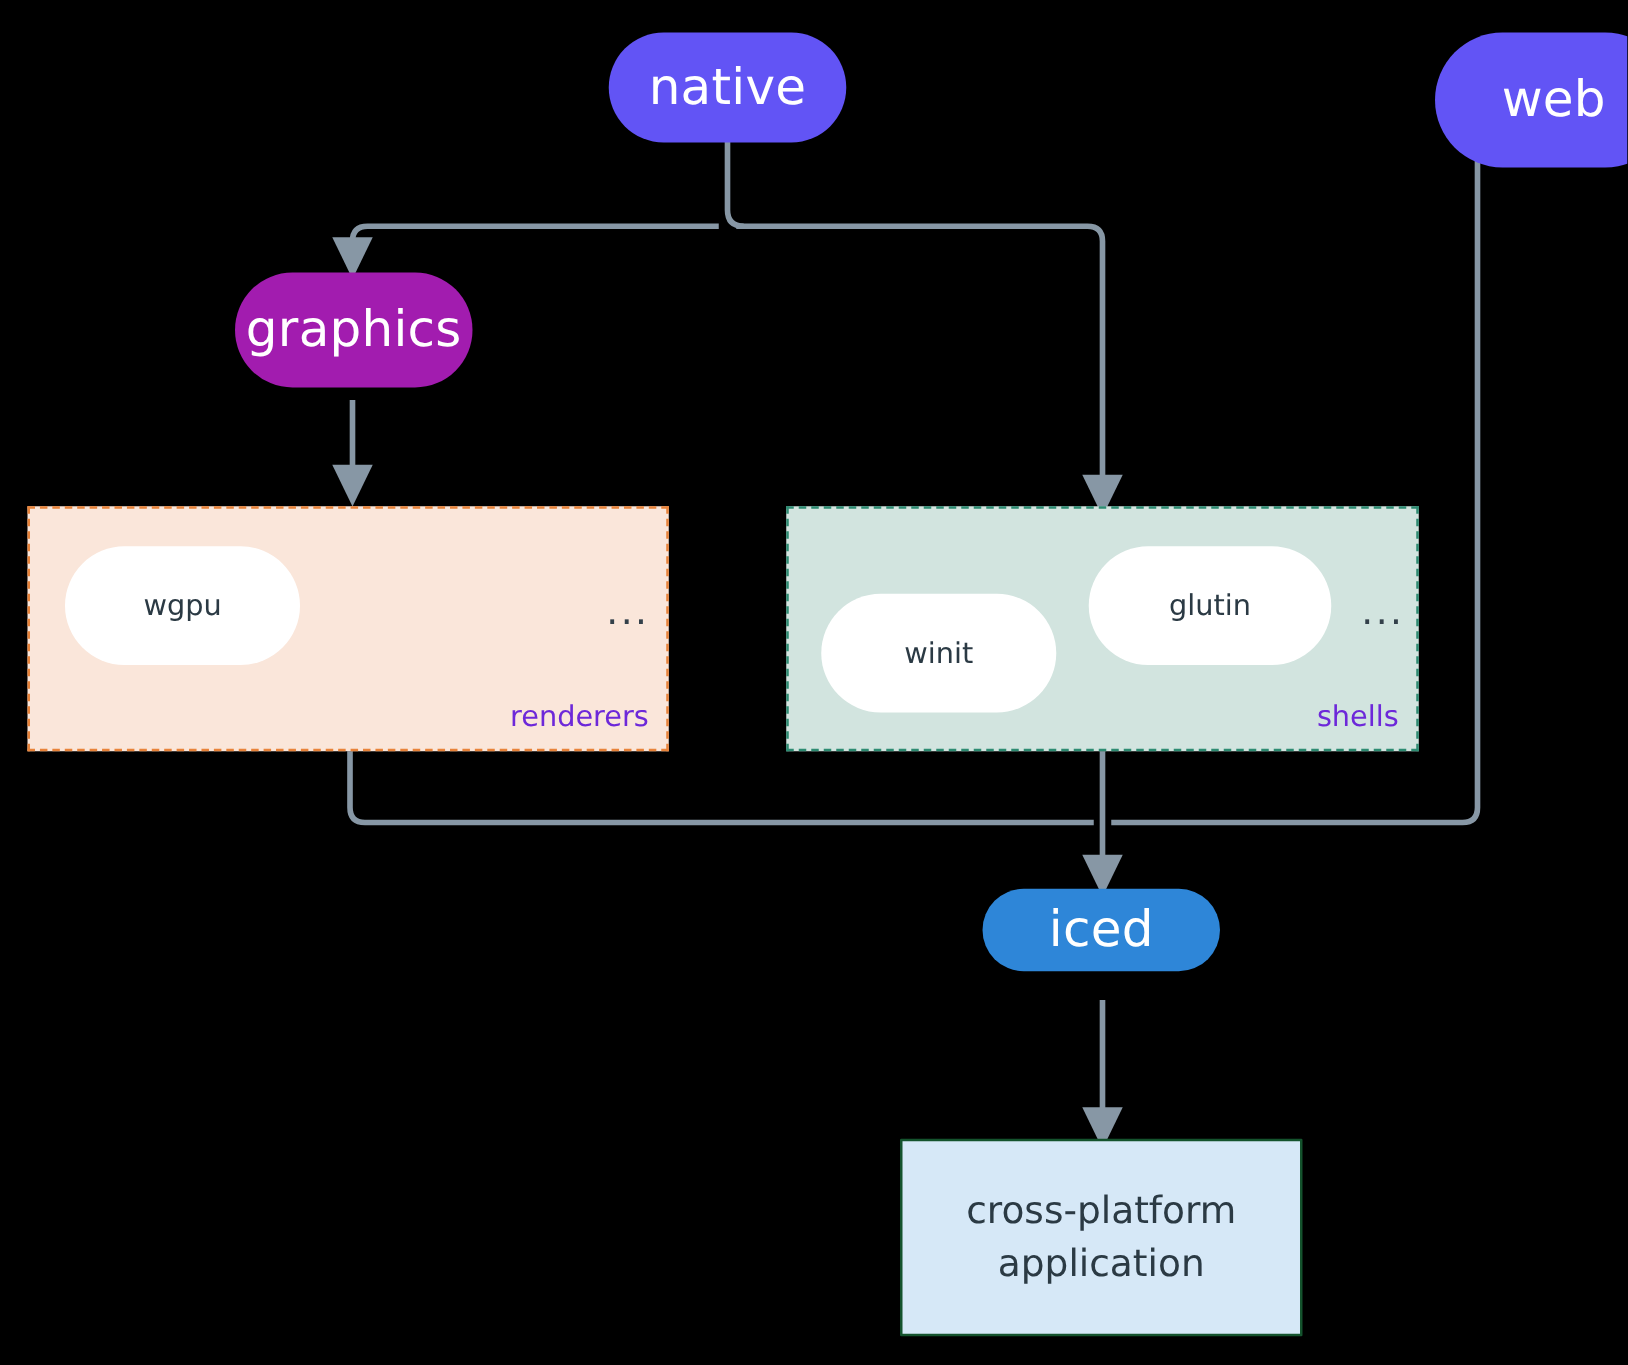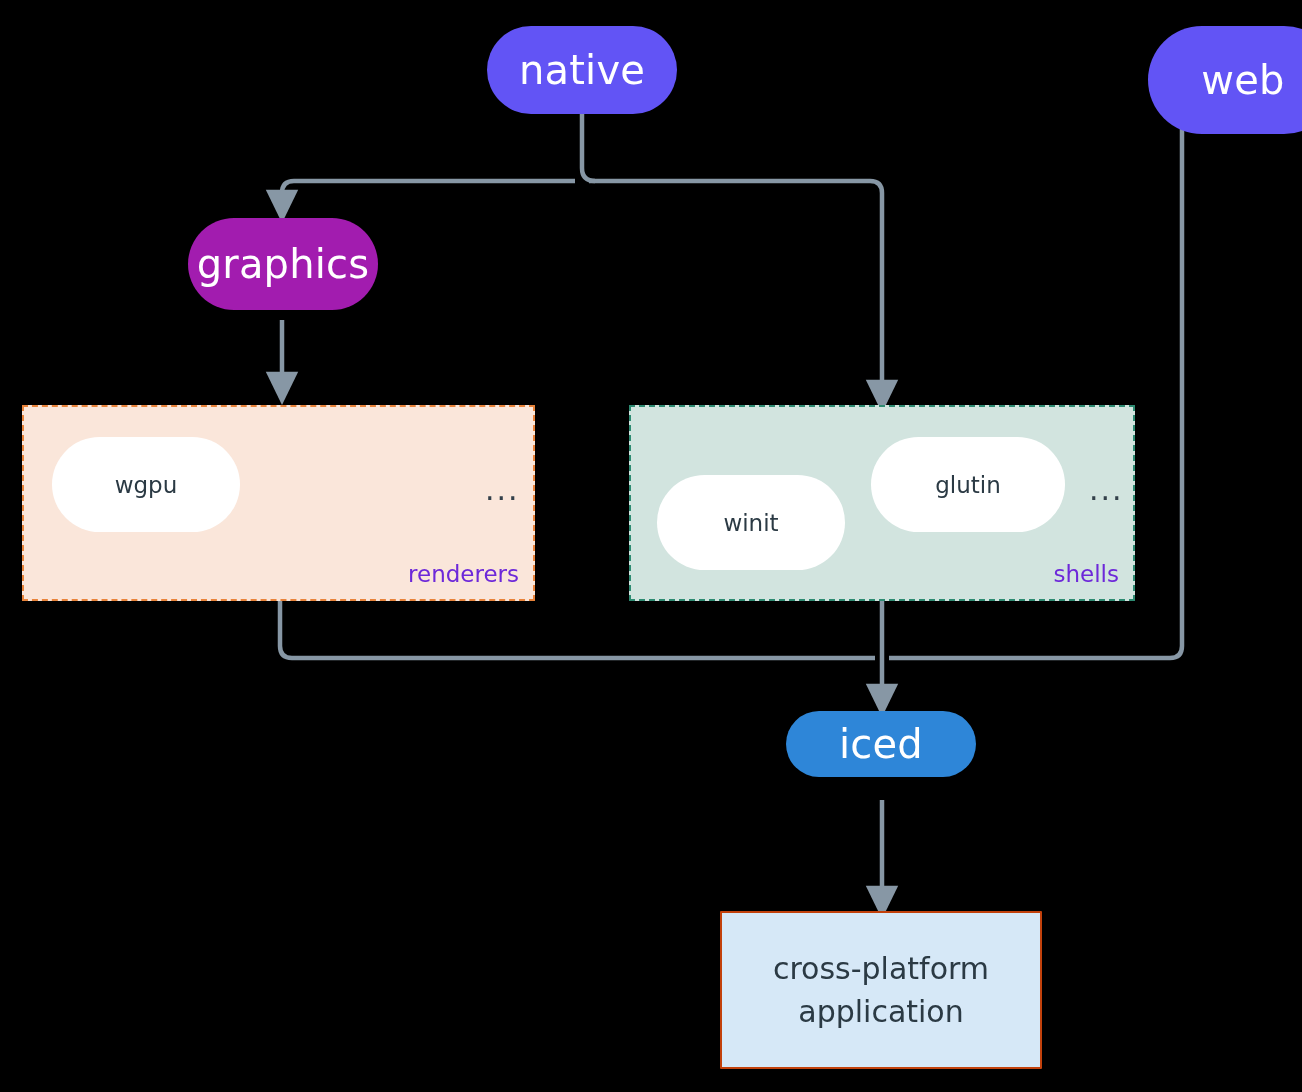--- a/index.html
+++ b/index.html
@@ -78,21 +78,21 @@
     position: absolute;
     font-size: 30px;
     color: #33404A;
     letter-spacing: 2px;
     line-height: 1;
   }
 
   
   .rect {
     background: #D6E8F7;
-    border: 2px solid #c2410c;
+    border: 2px solid #14532d;
     color: #2B3A44;
     font-size: 30px;
     line-height: 1.45;
     border-radius: 1px;
     flex-direction: column;
     white-space: normal;
   }
 </style>
 </head>
 <body>

